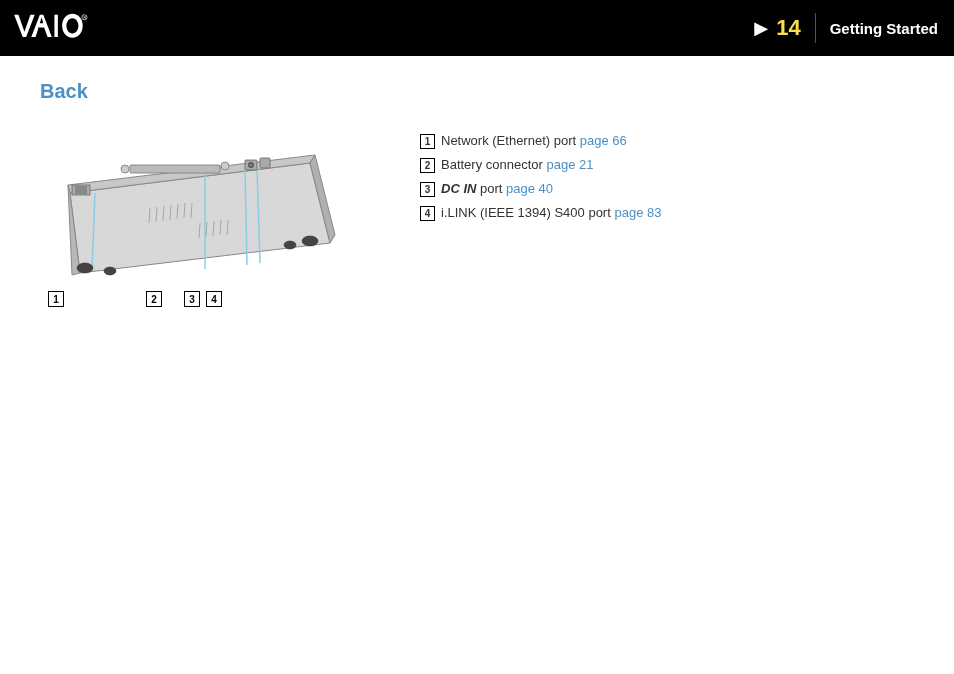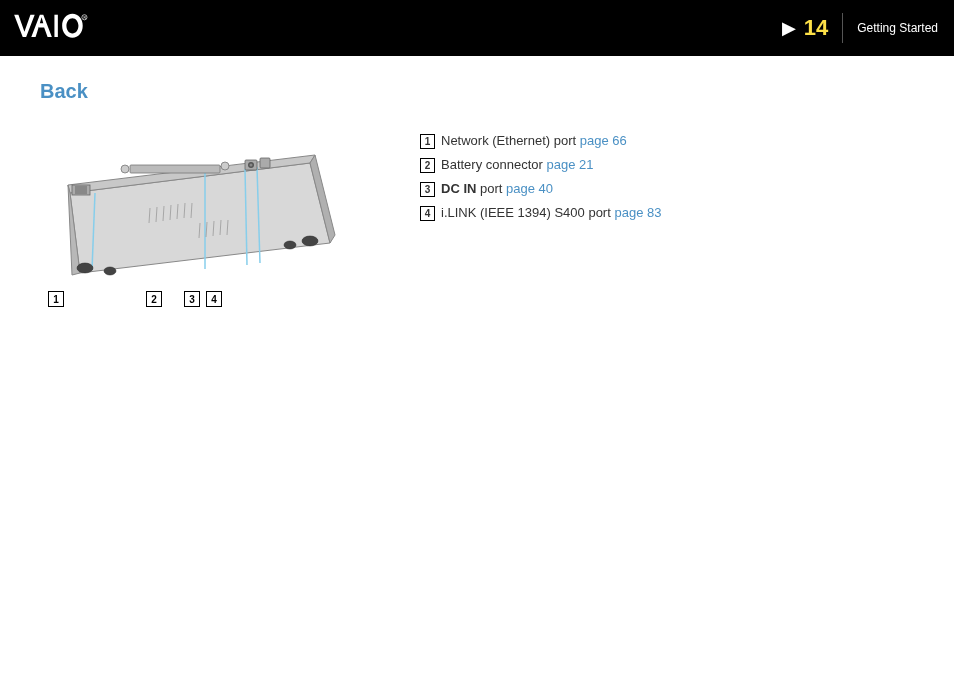--- a/index.html
+++ b/index.html
@@ -37,23 +37,23 @@
     .header-arrow {
       font-size: 18px;
       color: #fff;
     }
     .page-number {
       font-size: 22px;
       font-weight: bold;
       color: #fde047;
     }
     .header-title {
-      font-size: 12px;
+      font-size: 15px;
       color: #fff;
-      font-weight: normal;
+      font-weight: bold;
     }
 
     
     .content {
       padding: 24px 16px 20px 40px;
     }
 
     .section-title {
       font-size: 20px;
       font-weight: bold;
@@ -119,20 +119,21 @@
       background: #fff;
       flex-shrink: 0;
       margin-top: 1px;
     }
     .comp-text {
       font-size: 13px;
       color: #333;
     }
     .comp-text strong {
       font-weight: bold;
+      font-style: italic;
     }
     .comp-link {
       color: #4a90c4;
       text-decoration: none;
     }
 
     
     .label-row {
       display: flex;
       align-items: center;

